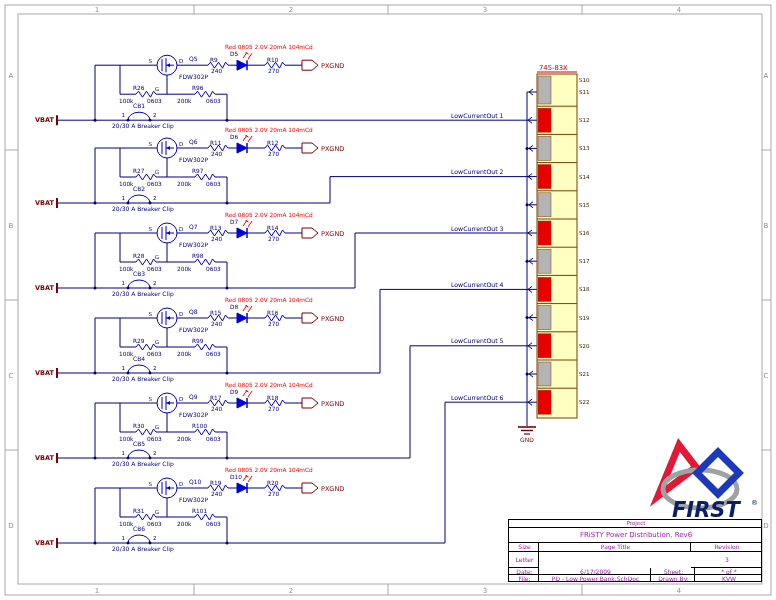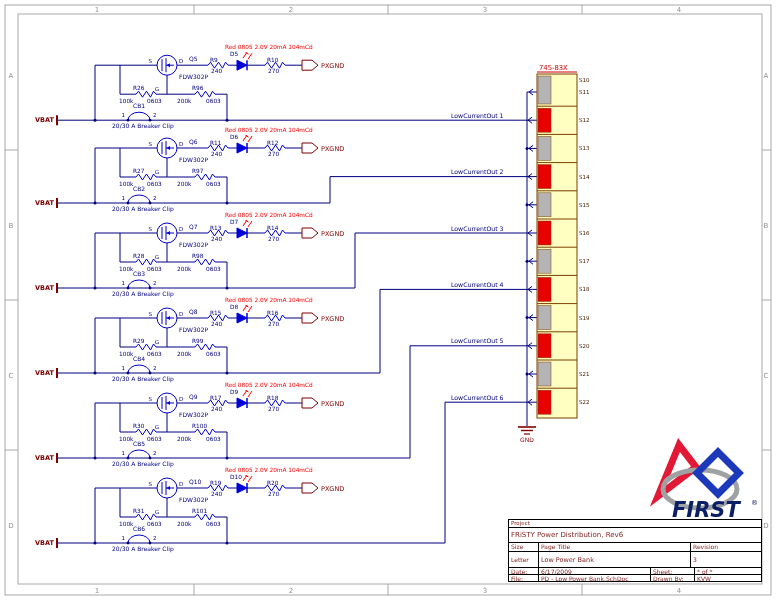--- a/index.html
+++ b/index.html
@@ -2,21 +2,21 @@
 <html><head>
 <meta charset="utf-8">
 <style>
   html,body{margin:0;padding:0;background:#9a9a9a;}
   #sheet{position:relative;width:776px;height:600px;background:#ffffff;overflow:hidden;
          font-family:"DejaVu Sans",sans-serif;}
   svg text{font-family:"DejaVu Sans",sans-serif;}
   #schematic{position:absolute;left:0;top:0;}
   #logo{position:absolute;left:645px;top:428px;}
   .titleblock{position:absolute;left:508px;top:519px;width:254px;height:63px;
-              border:1px solid #000;box-sizing:border-box;color:#7f1d1d;background:#fff;}
+              border:1px solid #000;box-sizing:border-box;color:#a21caf;background:#fff;text-align:center;}
   .tb{position:absolute;box-sizing:border-box;font-size:6px;line-height:7px;
       padding-left:2px;white-space:nowrap;overflow:hidden;}
   .bb{border-bottom:1px solid #000}
   .br{border-right:1px solid #000}
 </style>
 </head>
 <body>
 
 <div id="sheet">
 
@@ -494,21 +494,20 @@
 
   <div class="titleblock">
     <div class="tb bb" style="left:0;top:0;width:252px;height:8px;font-size:5.5px;">Project</div>
     <div class="tb bb" style="left:0;top:8px;width:252px;height:15px;font-size:7px;line-height:15px;">FRiSTY Power Distribution, Rev6</div>
 
     <div class="tb bb br" style="left:0;top:23px;width:30px;height:9px;">Size</div>
     <div class="tb bb br" style="left:30px;top:23px;width:152px;height:9px;">Page Title</div>
     <div class="tb bb" style="left:182px;top:23px;width:70px;height:9px;">Revision</div>
 
     <div class="tb bb br" style="left:0;top:32px;width:30px;height:16px;line-height:16px;">Letter</div>
-    <div class="tb bb br" style="left:30px;top:32px;width:152px;height:16px;line-height:16px;font-size:6.5px;">Low Power Bank</div>
     <div class="tb bb" style="left:182px;top:32px;width:70px;height:16px;line-height:16px;">3</div>
 
     <div class="tb bb br" style="left:0;top:48px;width:30px;height:7px;">Date:</div>
     <div class="tb bb br" style="left:30px;top:48px;width:112px;height:7px;">6/17/2009</div>
     <div class="tb bb br" style="left:142px;top:48px;width:44px;height:7px;">Sheet:</div>
     <div class="tb bb" style="left:186px;top:48px;width:66px;height:7px;">*  of  *</div>
 
     <div class="tb br" style="left:0;top:55px;width:30px;height:6px;">File:</div>
     <div class="tb br" style="left:30px;top:55px;width:112px;height:6px;">PD - Low Power Bank.SchDoc</div>
     <div class="tb br" style="left:142px;top:55px;width:44px;height:6px;">Drawn By:</div>

